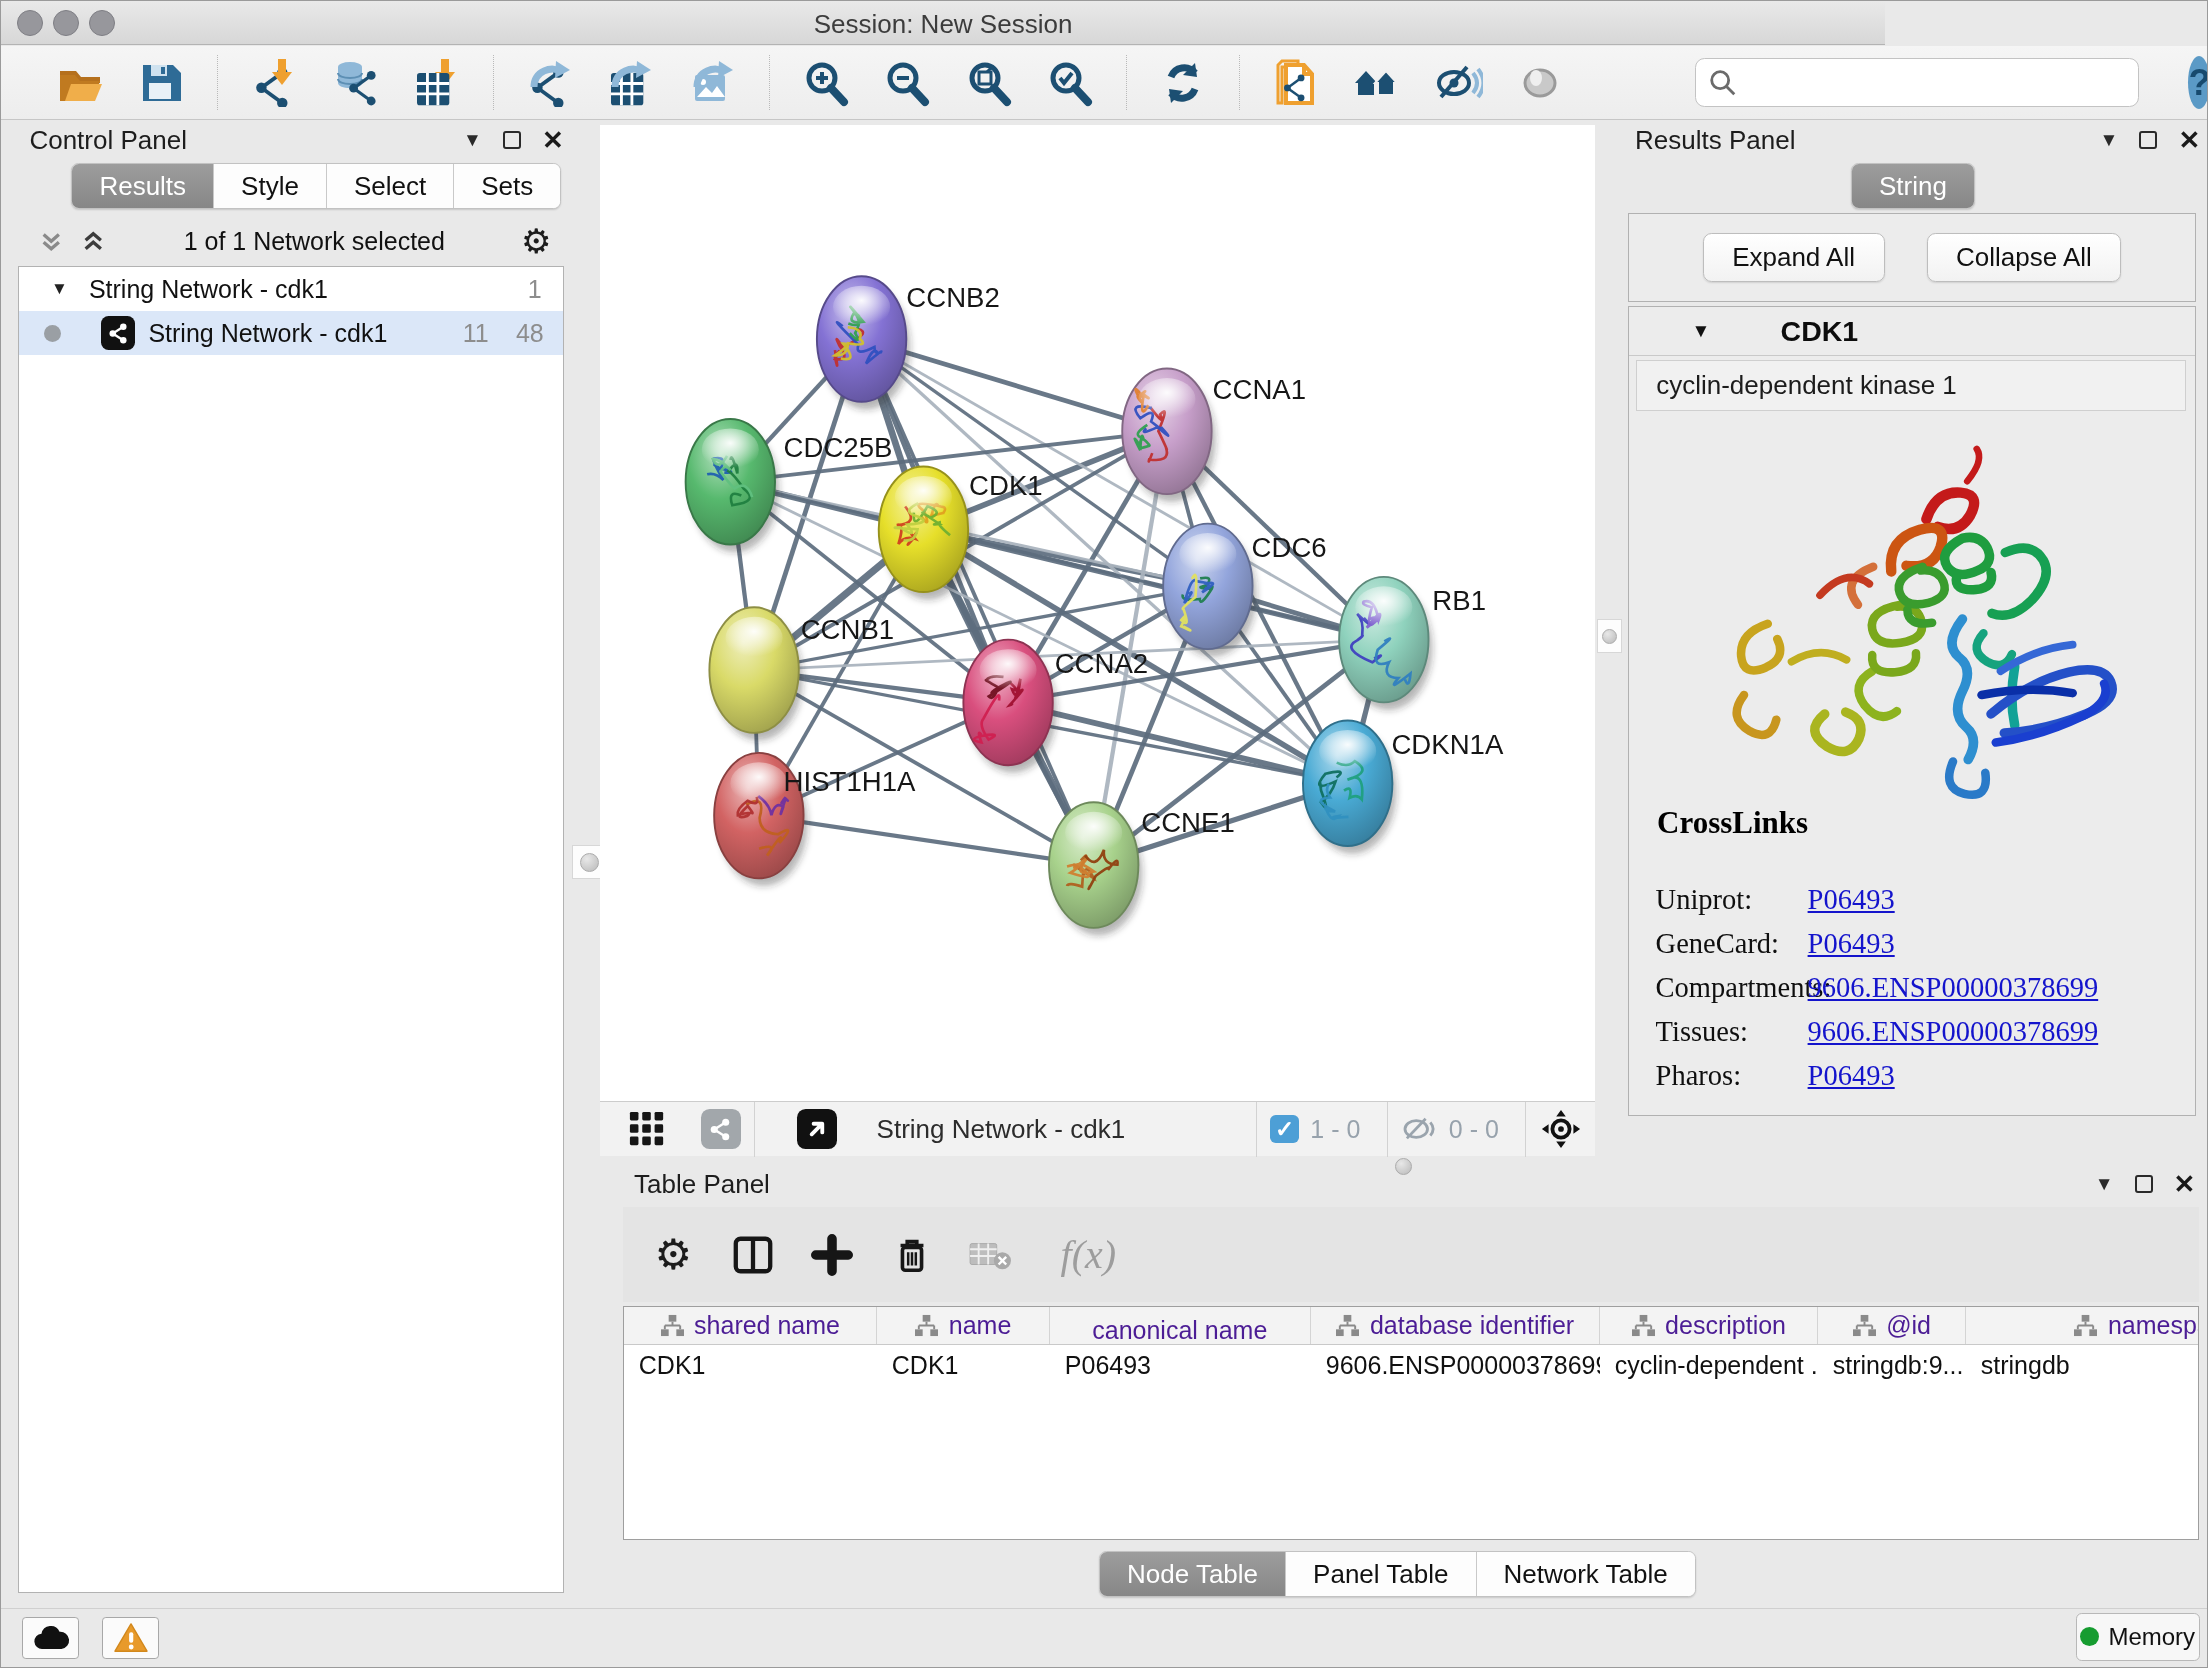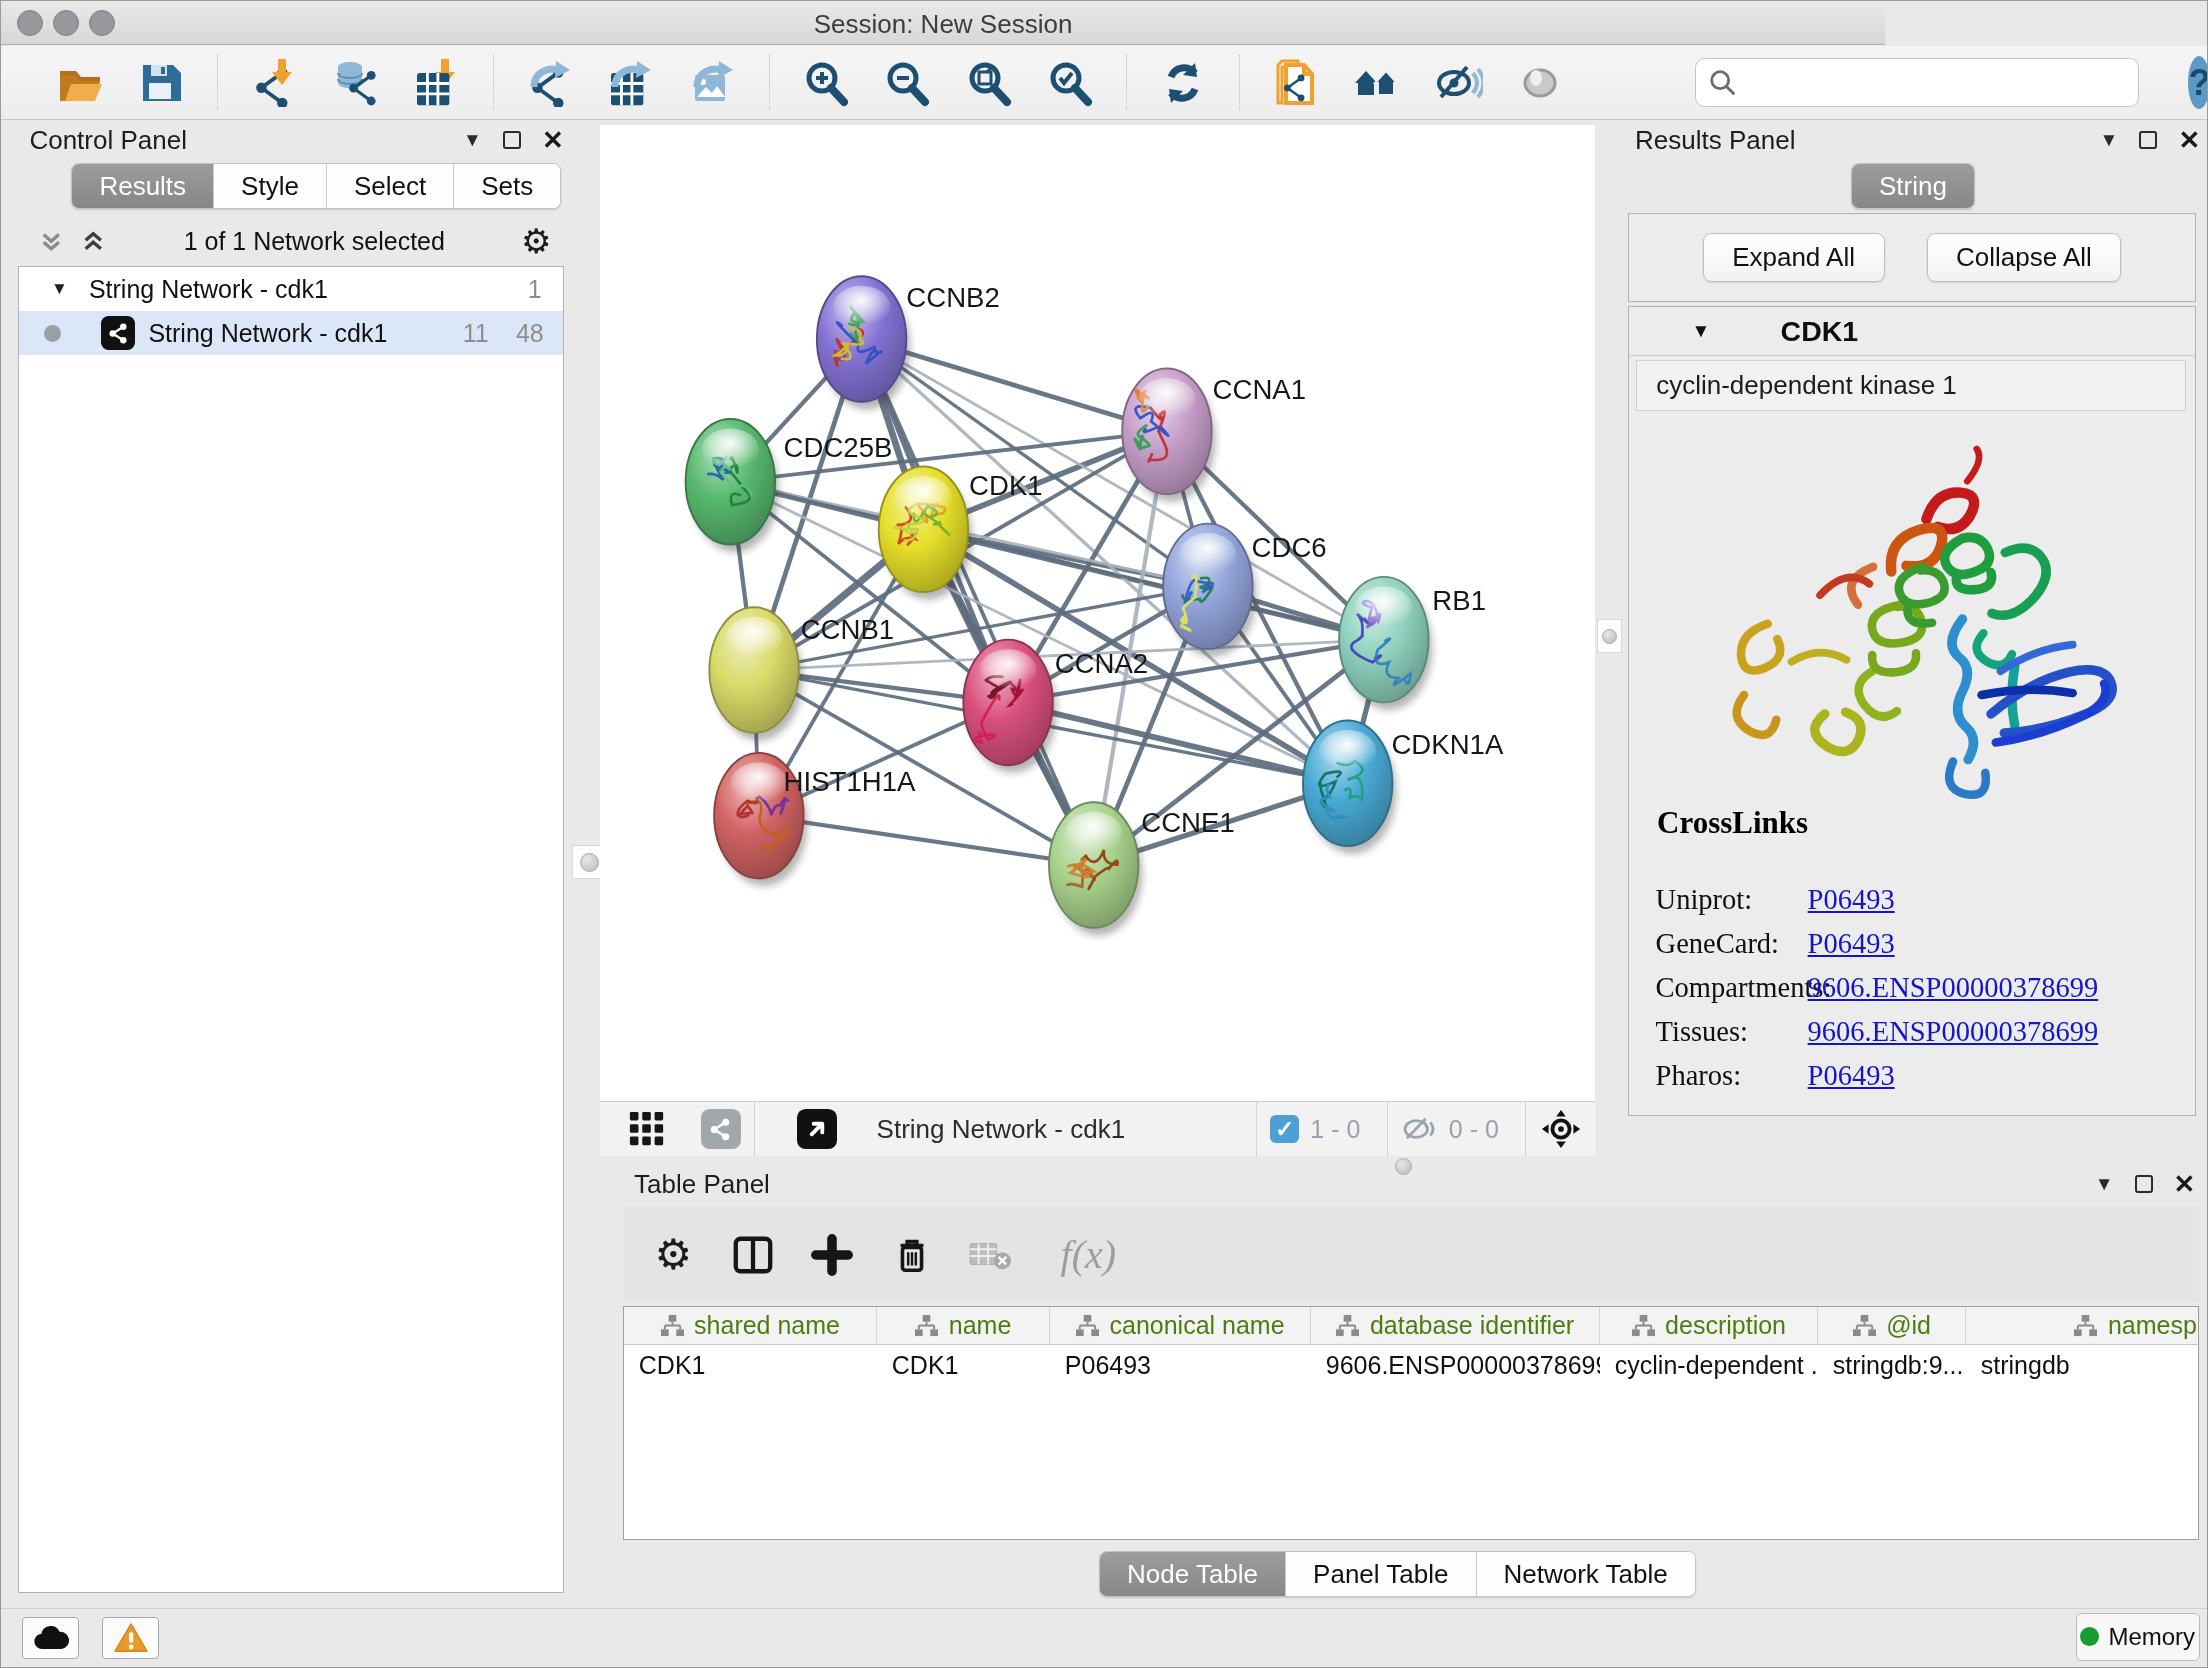--- a/index.html
+++ b/index.html
@@ -66,21 +66,21 @@
   .xl-row{display:flex;height:44px;align-items:center;font-size:28.5px;color:#0f0f0f;}
   .xl-label{width:179px;padding-left:27px;}
   .xl-link{color:#1414cc;text-decoration:underline;cursor:pointer;}
 
   
   #table-panel{left:618px;top:1168px;width:1584px;height:447px;}
   #tp-toolbar{position:absolute;left:3.8px;right:3.8px;top:38px;height:95px;background:#e4e4e4;display:flex;align-items:center;padding-left:25px;}
   .tpicon{margin-right:28.5px;display:flex;align-items:center;justify-content:center;width:51px;height:51px;cursor:pointer;}
   #tp-table{position:absolute;left:3.8px;right:3.8px;top:137px;height:234px;background:#fff;border:1.4px solid #9e9e9e;overflow:hidden;}
   #thead{display:flex;height:38px;background:#f3f3f3;border-bottom:1.9px solid #c9c9c9;}
-  .th{display:flex;align-items:center;justify-content:center;gap:9.5px;font-size:25px;color:#4d7c0f;border-right:1px solid #d4d4d4;flex:none;}
+  .th{display:flex;align-items:center;justify-content:center;gap:9.5px;font-size:25px;color:#4c1d95;border-right:1px solid #d4d4d4;flex:none;}
   #trow{display:flex;height:40px;background:#fff;}
   .td{font-size:25px;color:#111;padding-left:15px;display:flex;align-items:center;flex:none;overflow:hidden;white-space:nowrap;}
   #table-tabs{position:absolute;left:480px;top:382px;}
 
   
   #statusbar{left:0;top:1607px;width:2208px;height:61px;border-top:1px solid #d0d0d0;background:#e9e9e9;}
   .sbtn{position:absolute;top:7.6px;width:57px;height:42px;background:#fbfbfb;border:1.9px solid #a8a8a8;border-radius:3.8px;display:flex;align-items:center;justify-content:center;cursor:pointer;}
   #memory-btn{position:absolute;right:9.5px;top:3.8px;width:124px;height:48px;background:#f7f7f7;border:1.9px solid #b8b8b8;border-radius:5.7px;display:flex;align-items:center;justify-content:center;gap:9.5px;cursor:pointer;}
   #memory-dot{width:19px;height:19px;border-radius:50%;background:#169c30;}
   #memory-label{font-size:24px;color:#111;}
@@ -735,21 +735,21 @@
           </div>
           <div class="th" style="width: 173px;">
             <svg width="25" height="23" viewBox="0 0 26 24">
               <rect x="9" y="1" width="8" height="7" fill="#8a8a8a"></rect>
               <path d="M13 8 v4 M5 12 h16 M5 12 v4 M21 12 v4" stroke="#8a8a8a" stroke-width="2" fill="none"></path>
               <rect x="1" y="16" width="8" height="7" fill="#8a8a8a"></rect>
               <rect x="17" y="16" width="8" height="7" fill="#8a8a8a"></rect>
             </svg>
             <span>name</span>
           </div>
-          <div class="th" style="width: 261px;">
+          <div class="th" style="width: 261px; flex-direction: column;">
             <svg width="25" height="23" viewBox="0 0 26 24">
               <rect x="9" y="1" width="8" height="7" fill="#8a8a8a"></rect>
               <path d="M13 8 v4 M5 12 h16 M5 12 v4 M21 12 v4" stroke="#8a8a8a" stroke-width="2" fill="none"></path>
               <rect x="1" y="16" width="8" height="7" fill="#8a8a8a"></rect>
               <rect x="17" y="16" width="8" height="7" fill="#8a8a8a"></rect>
             </svg>
             <span>canonical name</span>
           </div>
           <div class="th" style="width: 289px;">
             <svg width="25" height="23" viewBox="0 0 26 24">

